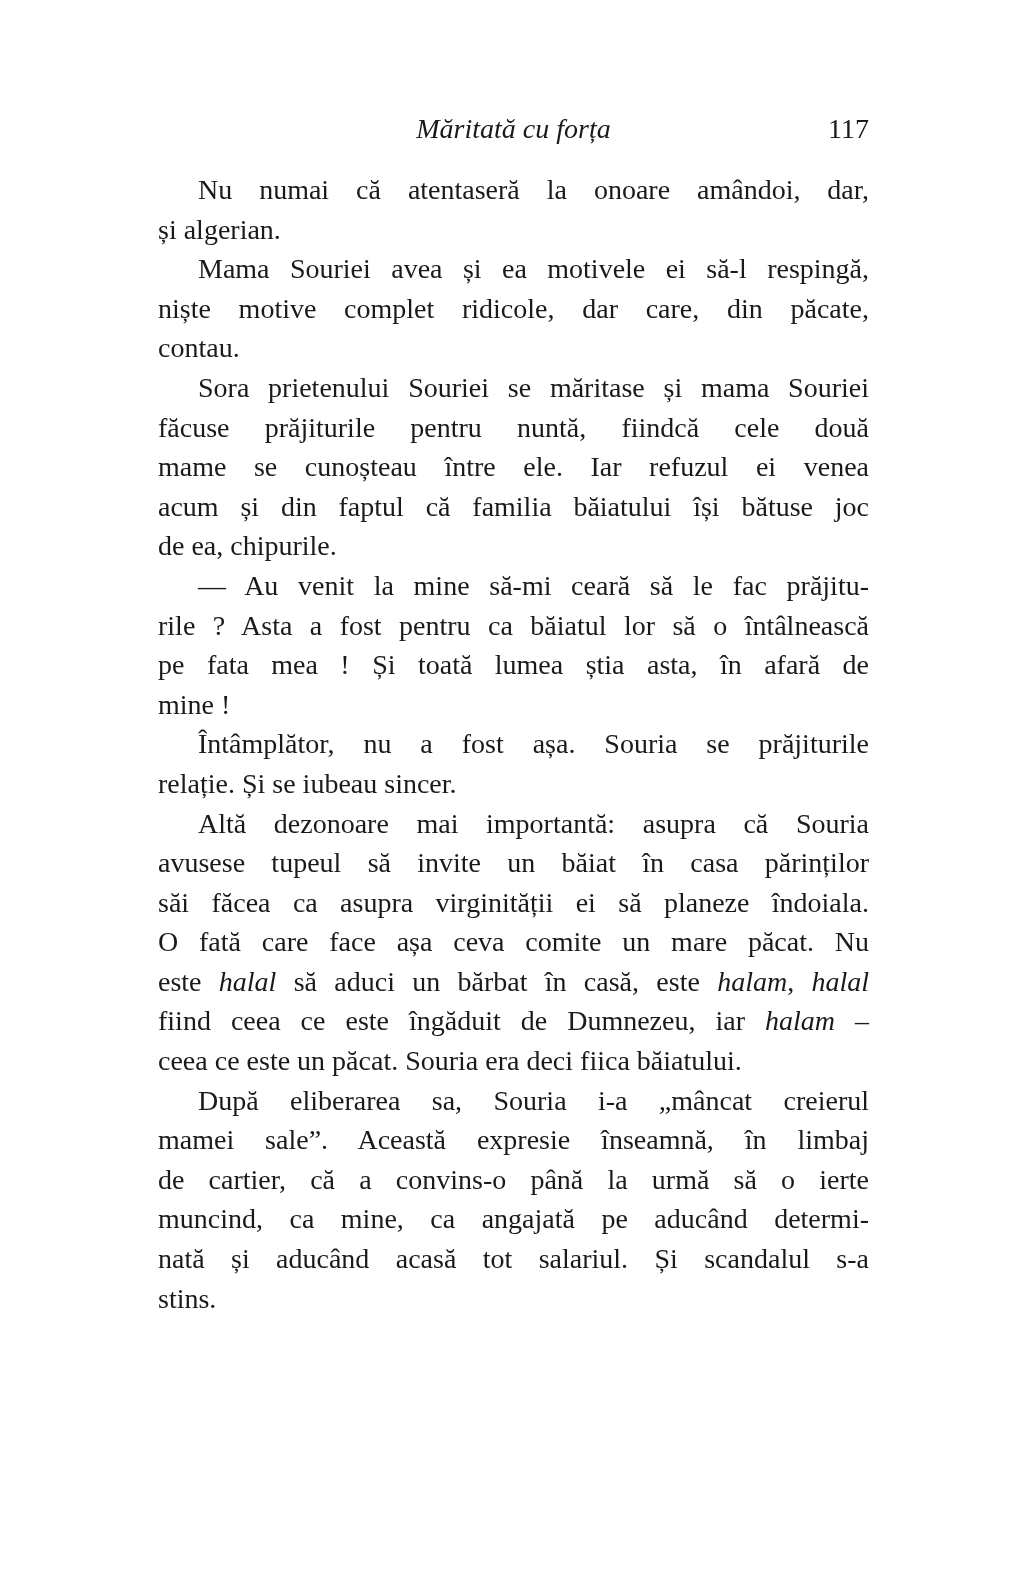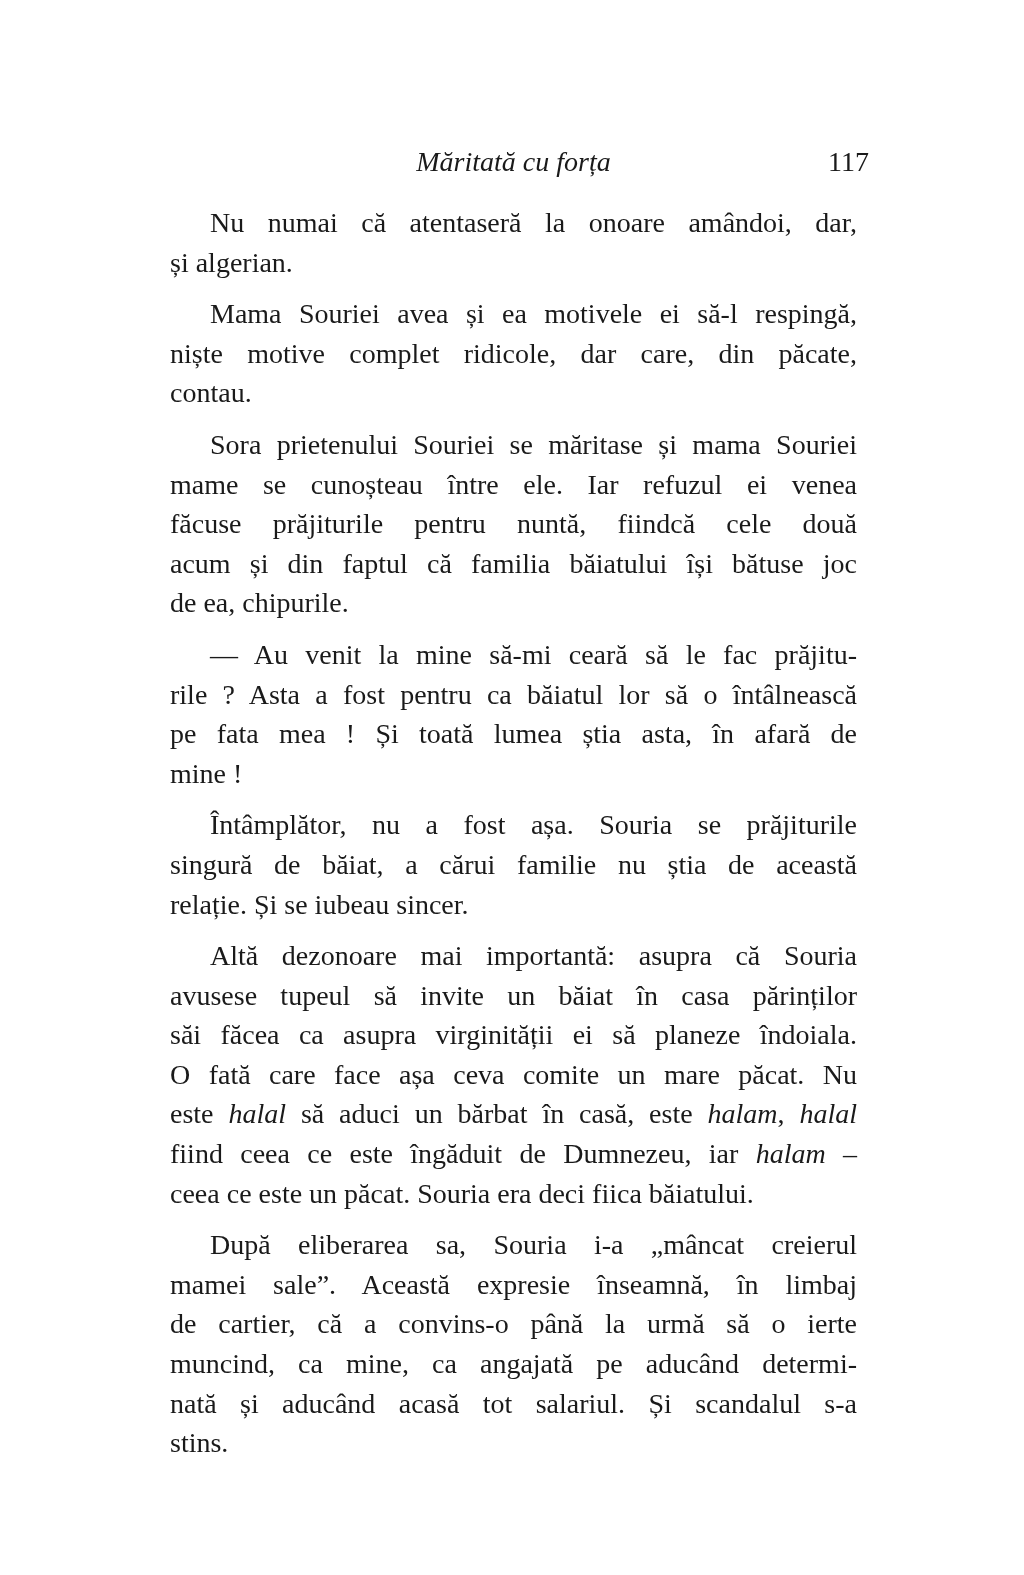--- a/index.html
+++ b/index.html
@@ -12,21 +12,21 @@
     width: 1024px;
     height: 1575px;
     background: #ffffff;
     overflow: hidden;
     font-family: "Liberation Serif", "DejaVu Serif", serif;
     color: #1a1a1a;
   }
   .text-column {
     position: absolute;
     left: 158px;
-    top: 144px;
+    top: 111px;
     width: 711px;
   }
   .running-head {
     position: relative;
     height: 36px;
     font-size: 28px;
     line-height: 36px;
     margin-bottom: 23px;
   }
   .running-title {
@@ -39,21 +39,21 @@
   .page-number {
     position: absolute;
     right: 0;
     top: 0;
   }
   .body-text {
     font-size: 28px;
     line-height: 39.6px;
   }
   .paragraph {
-    margin: 12px;
+    margin: 0;
   }
   .line {
     text-align: justify;
     text-align-last: justify;
     white-space: normal;
   }
   .line.last {
     text-align-last: left;
   }
   .line.indent {
@@ -77,34 +77,33 @@
           <div class="line indent"><span>Nu numai că atentaseră la onoare amândoi, dar,</span></div>
           <div class="line last"><span>și algerian.</span></div>
         </div>
         <div class="paragraph">
           <div class="line indent"><span>Mama Souriei avea și ea motivele ei să-l respingă,</span></div>
           <div class="line"><span>niște motive complet ridicole, dar care, din păcate,</span></div>
           <div class="line last"><span>contau.</span></div>
         </div>
         <div class="paragraph">
           <div class="line indent"><span>Sora prietenului Souriei se măritase și mama Souriei</span></div>
+          <div class="line"><span>făcuse prăjiturile pentru nuntă, fiindcă cele două</span></div>
           <div class="line"><span>mame se cunoșteau între ele. Iar refuzul ei venea</span></div>
-          <div class="line"><span>făcuse prăjiturile pentru nuntă, fiindcă cele două</span></div>
           <div class="line"><span>acum și din faptul că familia băiatului își bătuse joc</span></div>
           <div class="line last"><span>de ea, chipurile.</span></div>
         </div>
         <div class="paragraph">
           <div class="line indent"><span>— Au venit la mine să-mi ceară să le fac prăjitu-</span></div>
           <div class="line"><span>rile ? Asta a fost pentru ca băiatul lor să o întâlnească</span></div>
           <div class="line"><span>pe fata mea ! Și toată lumea știa asta, în afară de</span></div>
           <div class="line last"><span>mine !</span></div>
         </div>
         <div class="paragraph">
           <div class="line indent"><span>Întâmplător, nu a fost așa. Souria se prăjiturile</span></div>
-          <div class="line"><span>singură de băiat, a cărui familie nu știa de această</span></div>
           <div class="line last"><span>relație. Și se iubeau sincer.</span></div>
         </div>
         <div class="paragraph">
           <div class="line indent"><span>Altă dezonoare mai importantă: asupra că Souria</span></div>
           <div class="line"><span>avusese tupeul să invite un băiat în casa părinților</span></div>
           <div class="line"><span>săi făcea ca asupra virginității ei să planeze îndoiala.</span></div>
           <div class="line"><span>O fată care face așa ceva comite un mare păcat. Nu</span></div>
           <div class="line"><span>este </span><span class="em">halal</span><span> să aduci un bărbat în casă, este </span><span class="em">halam</span><span>, </span><span class="em">halal</span></div>
           <div class="line"><span>fiind ceea ce este îngăduit de Dumnezeu, iar </span><span class="em">halam</span><span> –</span></div>
           <div class="line last"><span>ceea ce este un păcat. Souria era deci fiica băiatului.</span></div>

